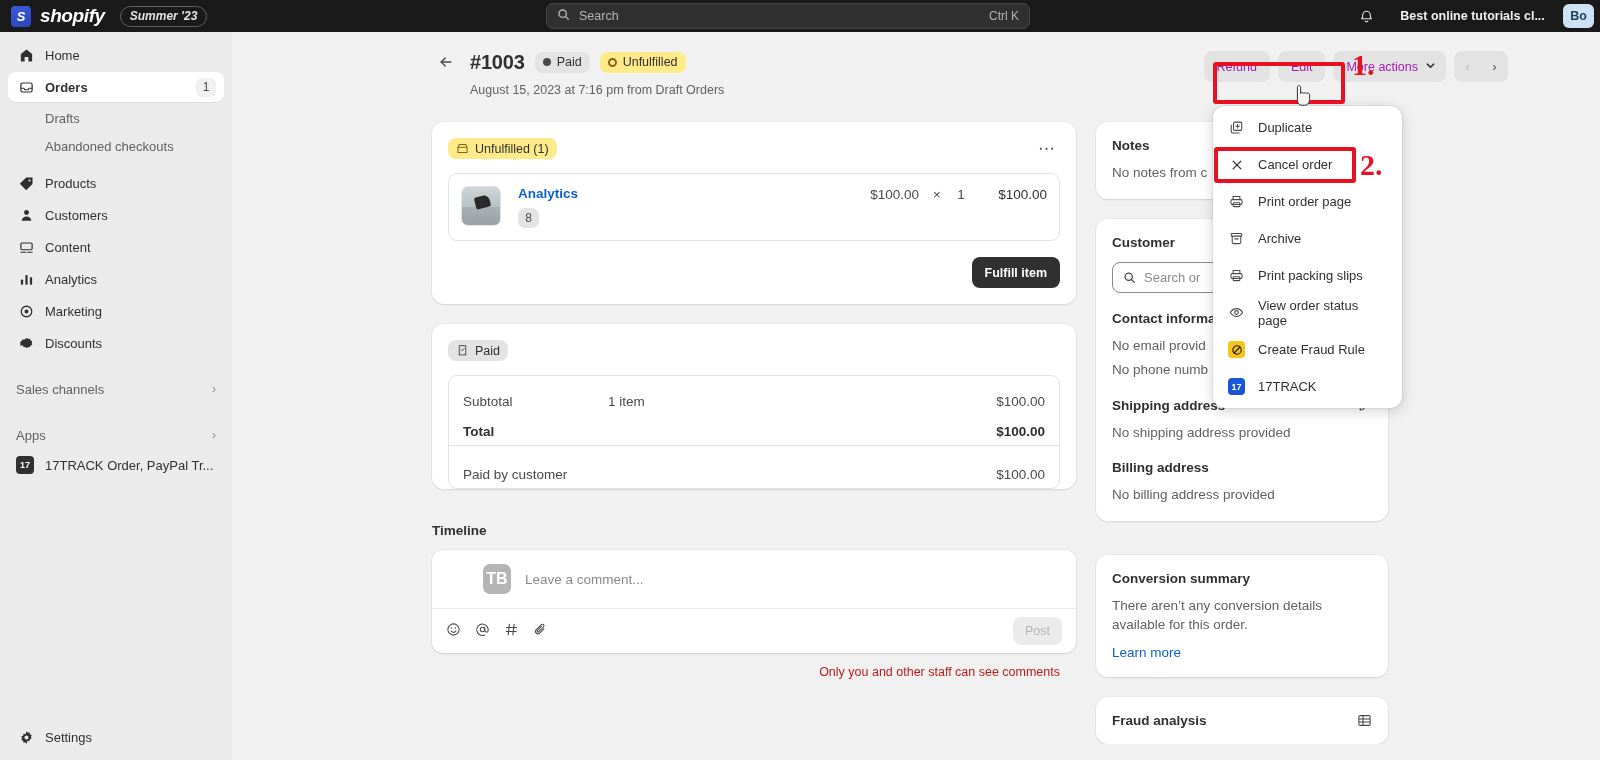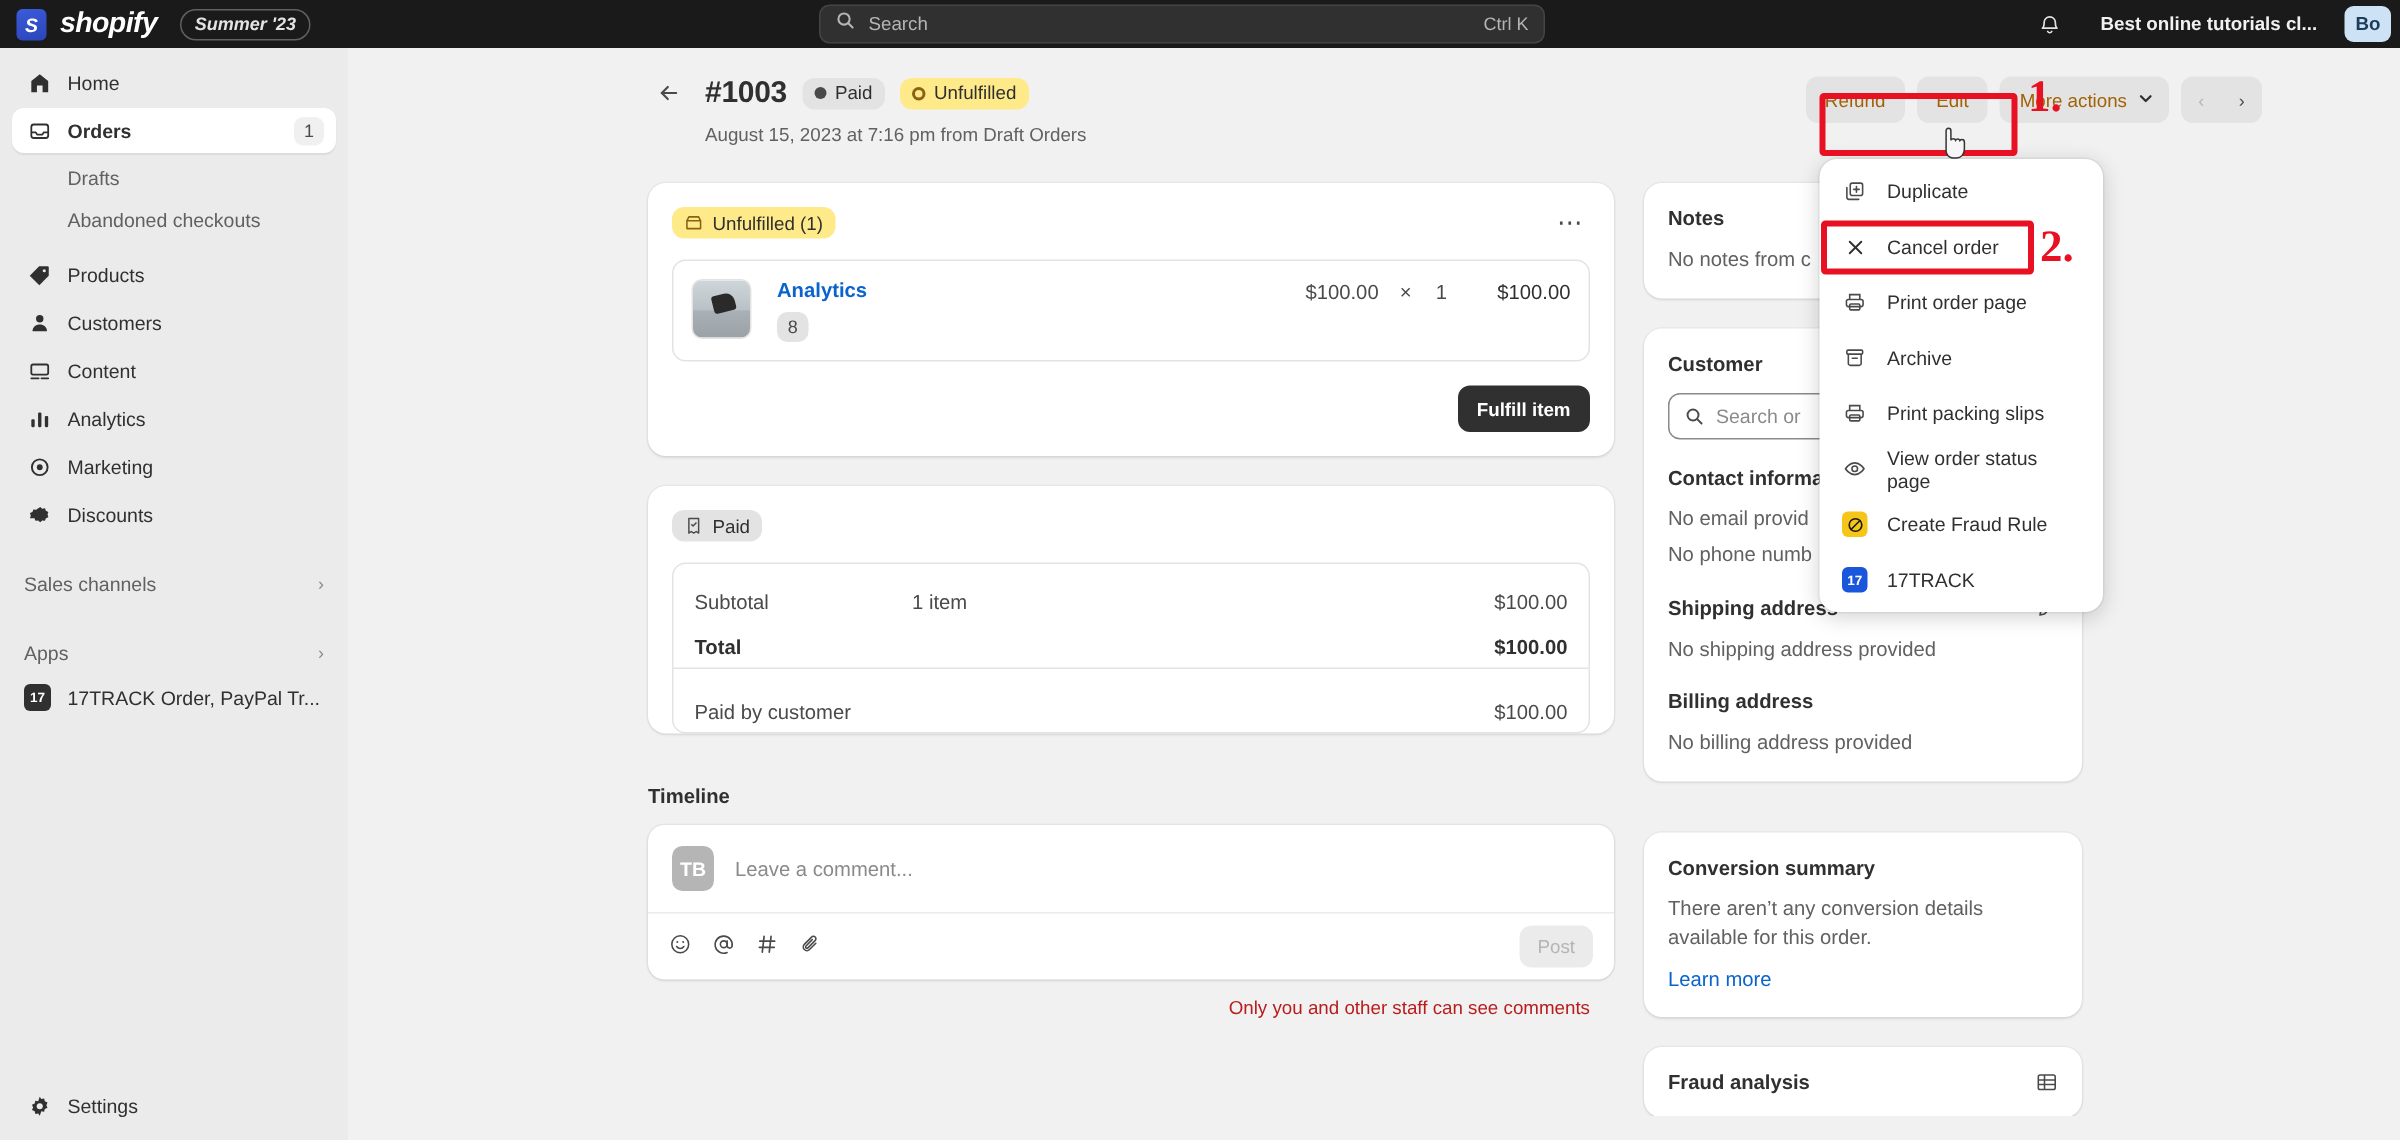--- a/index.html
+++ b/index.html
@@ -108,21 +108,21 @@
     border-radius: 8px; padding: 0 8px; font-size: 12.5px; color: #303030;
   }
   .badge.grey { background: #e3e3e3; }
   .badge.yellow { background: #ffea8a; }
   .dot { width: 8px; height: 8px; border-radius: 50%; background: #4a4a4a; }
   .dot.ring { background: transparent; border: 2px solid #8a6116; width: 9px; height: 9px; }
   .sub-line { margin-left: 38px; margin-top: 7px; font-size: 12.5px; color: #616161; }
 
   .head-actions { position: absolute; right: 92px; top: 35px; display: flex; align-items: center; gap: 8px; }
   .btn {
-    height: 31px; border-radius: 8px; background: #e3e3e3; color: #a16207;
+    height: 31px; border-radius: 8px; background: #e3e3e3; color: #a21caf;
     font-size: 12.5px; display: inline-flex; align-items: center;
     padding: 0 13px; border: none; font-family: inherit; cursor: default;
   }
   .btn.with-caret { gap: 7px; padding-right: 10px; }
   .pager { display: flex; background: #e3e3e3; border-radius: 8px; overflow: hidden; }
   .pager div { width: 27px; height: 31px; display: flex; align-items: center; justify-content: center; font-size: 12px; }
   .pager .prev { color: #b5b5b5; }
   .pager .next { color: #4a4a4a; }
 
   .content { position: absolute; left: 200px; top: 106px; display: flex; gap: 20px; }
@@ -168,22 +168,22 @@
   .trow .t-mid { flex: 1; }
   .trow .t-val { text-align: right; }
   .trow.bold .t-label, .trow.bold .t-val { color: #303030; font-weight: bold; }
   .thr { height: 1px; background: #e3e3e3; margin: 6px -14px; }
 
   .section-title { font-size: 13.5px; font-weight: bold; color: #303030; margin-bottom: 12px; }
   .timeline-box { background: #fff; border-radius: 11px; box-shadow: 0 1px 2px rgba(0,0,0,.09), 0 0 0 1px rgba(0,0,0,.04); }
   .tl-input-row { display: flex; align-items: center; padding: 14px 16px; border-bottom: 1px solid #ebebeb; }
   .tl-avatar {
     width: 28px; height: 30px; border-radius: 7px; background: #b5b5b5; color: #fff;
-    font-size: 13px; font-weight: bold; display: flex; align-items: center;
-    justify-content: center; margin-right: 14px; flex: none;
+    font-size: 16px; font-weight: bold; display: flex; align-items: center;
+    justify-content: center; margin-right: 14px; flex: none; margin-left: 35px;
   }
   .tl-input { flex: 1; border: none; outline: none; font-size: 13.5px; font-family: inherit; color: #303030; }
   .tl-input::placeholder { color: #8a8a8a; }
   .tl-tools { display: flex; align-items: center; padding: 8px 14px; }
   .tl-tools .tool { color: #4a4a4a; font-size: 15px; margin-right: 14px; }
   .post-btn {
     margin-left: auto; background: #ebebeb; color: #b5b5b5; border: none;
     height: 28px; border-radius: 8px; padding: 0 12px; font-size: 12.5px;
     font-family: inherit;
   }

